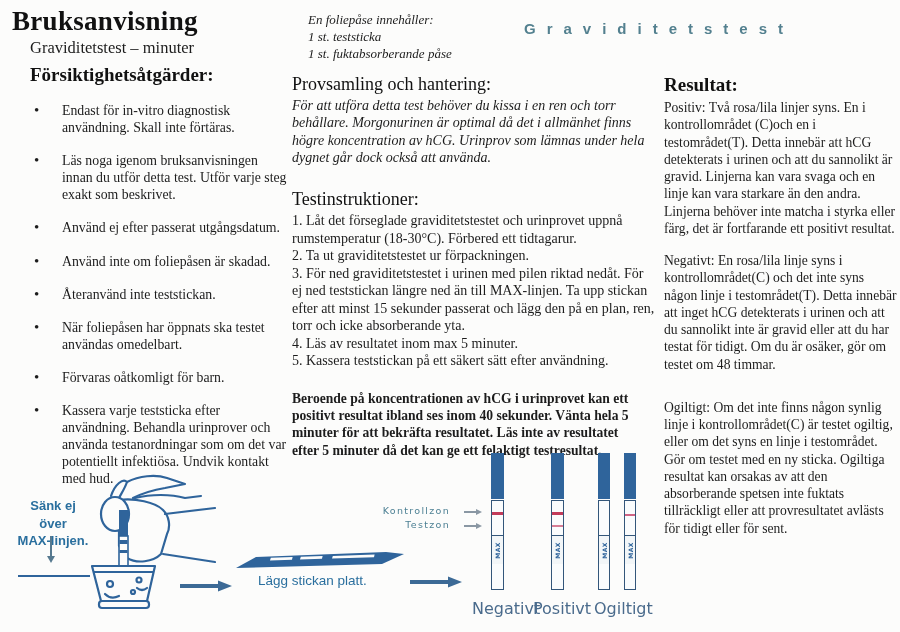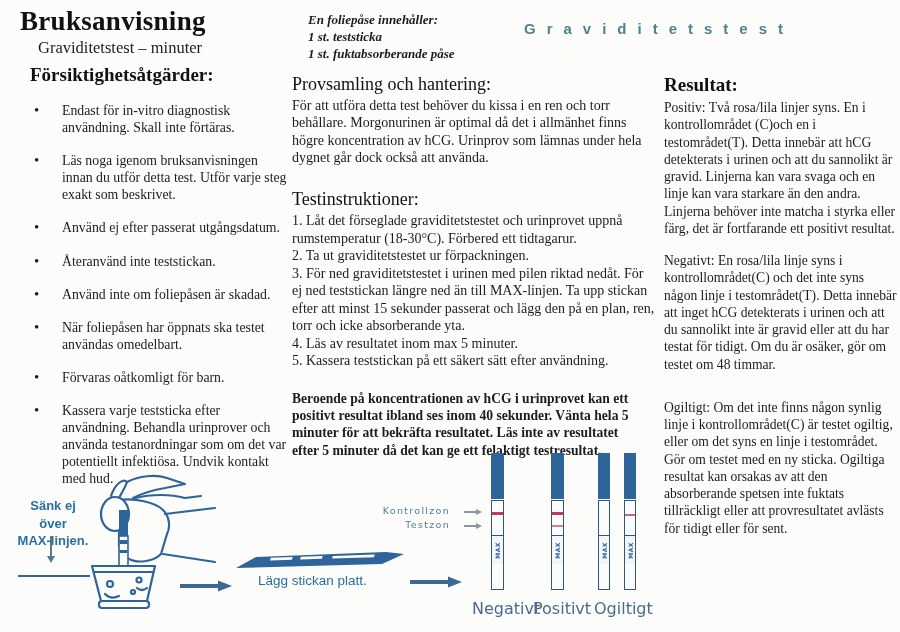--- a/index.html
+++ b/index.html
@@ -3,36 +3,36 @@
 <meta charset="utf-8">
 <style>
   * { margin:0; padding:0; box-sizing:border-box; }
   html,body { background:#e8e8e8; }
   .page {
     position:relative; width:900px; height:632px; margin:0 auto;
     background:#fcfcfb; overflow:hidden;
     font-family:"Liberation Serif", serif; color:#1c1c1c;
   }
   
-  .title-block { position:absolute; left:20px; top:6px; }
+  .title-block { position:absolute; left:12px; top:6px; }
   .title { font-size:27px; font-weight:bold; letter-spacing:.3px; color:#111; }
   .subtitle { font-size:16.5px; padding-left:18px; margin-top:1px; }
-  .pkg { position:absolute; left:308px; top:12px; font-style:italic; font-weight:700; font-size:13px; line-height:1.3; }
+  .pkg { position:absolute; left:308px; top:12px; font-style:italic; font-weight:400; font-size:13px; line-height:1.3; }
   .brand { position:absolute; left:524px; top:20px; font-family:"Liberation Sans", sans-serif;
            font-size:15px; font-weight:600; letter-spacing:11px; color:#53808f; white-space:nowrap; }
   
   .col-left  { position:absolute; left:30px;  top:64px; width:258px; }
   .col-mid   { position:absolute; left:292px; top:74px; width:364px; }
   .col-right { position:absolute; left:664px; top:74px; width:234px; }
   .h-bold { font-size:19px; font-weight:bold; color:#111; margin-bottom:3px; }
   .h-reg  { font-size:18px; font-weight:normal; color:#111; margin-bottom:2px; }
   .col-left ul { list-style:none; margin-top:3px; }
   .col-left li { position:relative; padding-left:32px; font-size:13.8px; line-height:1.24; margin-bottom:1px;margin-top:16px; }
   .col-left li::before { content:"\2022"; position:absolute; left:4px; top:-1px; font-size:15px; }
-  .body-txt { font-size:14px; line-height:1.24; }
+  .body-txt { font-size:14px; line-height:1.24;font-style:italic; }
   .steps p { font-size:14px; line-height:1.25; }
   .mt-sec { margin-top:23px; }
   .warning { margin-top:20px; font-weight:bold; font-size:13.6px; line-height:1.27; width:352px; }
   .col-right p { font-size:13.6px; line-height:1.27; }
   .res-neg { margin-top:15px; }
   .res-inv { margin-top:26px; }
   
   .dip-note { position:absolute; left:16px; top:497px; width:74px; text-align:center;
               font-family:"Liberation Sans", sans-serif; font-size:13px; font-weight:600;
               color:#2a6f9e; line-height:1.35; }
@@ -83,22 +83,22 @@
     <div>1 st. fuktabsorberande påse</div>
   </div>
   <div class="brand">Graviditetstest</div>
 
   <div class="col-left">
     <div class="h-bold">Försiktighetsåtgärder:</div>
     <ul>
       <li>Endast för in-vitro diagnostisk användning. Skall inte förtäras.</li>
       <li>Läs noga igenom bruksanvisningen innan du utför detta test. Utför varje steg exakt som beskrivet.</li>
       <li>Använd ej efter passerat utgångsdatum.</li>
+      <li>Använd inte om foliepåsen är skadad.</li>
       <li>Återanvänd inte teststickan.</li>
-      <li>Använd inte om foliepåsen är skadad.</li>
       <li>När foliepåsen har öppnats ska testet användas omedelbart.</li>
       <li>Förvaras oåtkomligt för barn.</li>
       <li>Kassera varje teststicka efter användning. Behandla urinprover och använda testanordningar som om det var potentiellt infektiösa. Undvik kontakt med hud.</li>
     </ul>
   </div>
 
   <div class="col-mid">
     <div class="h-reg">Provsamling och hantering:</div>
     <p class="body-txt">För att utföra detta test behöver du kissa i en ren och torr behållare.  Morgonurinen är optimal då det i allmänhet finns högre koncentration av hCG. Urinprov som lämnas under hela dygnet går dock också att använda.</p>
     <div class="h-reg mt-sec">Testinstruktioner:</div>

